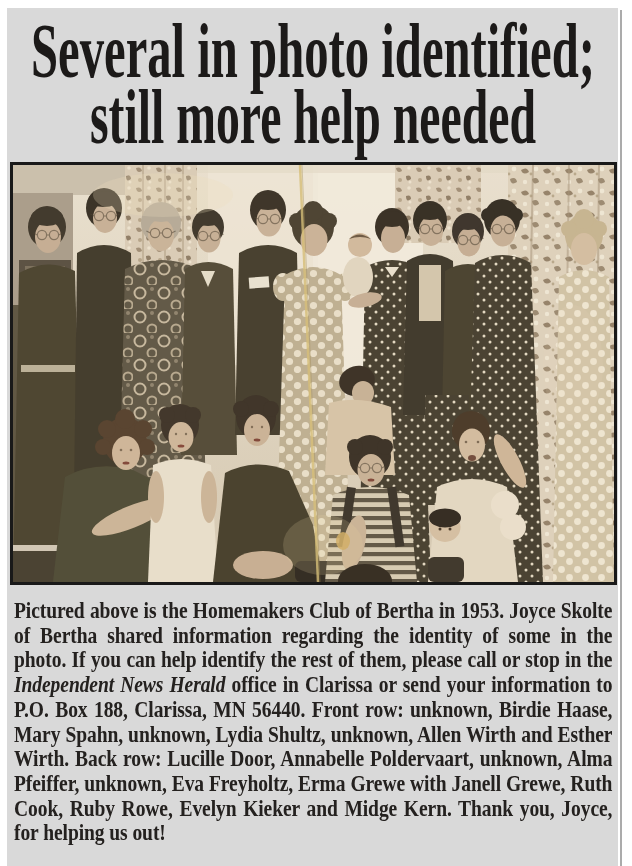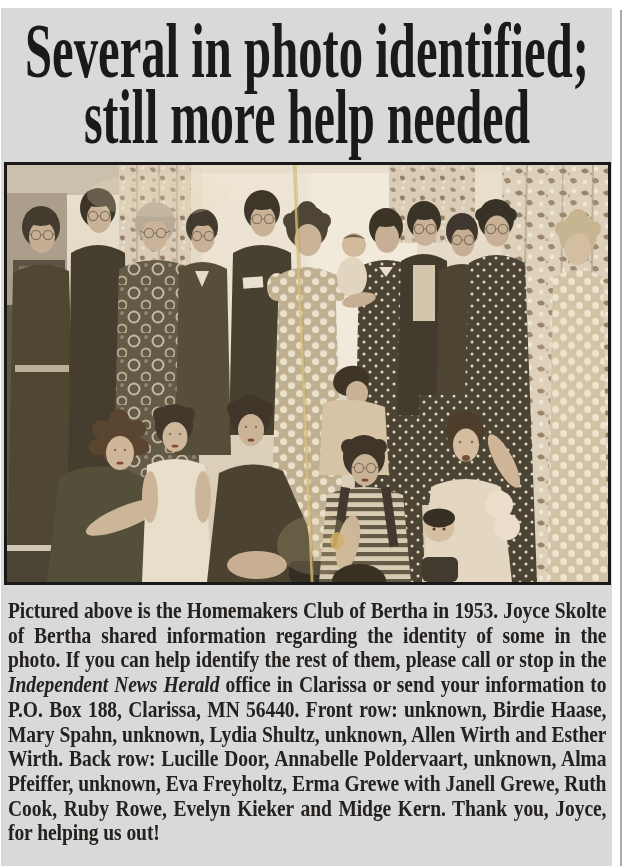--- a/index.html
+++ b/index.html
@@ -1,21 +1,21 @@
 <!DOCTYPE html>
 <html><head>
 <meta charset="utf-8">
 <style>
   html,body{margin:0;padding:0;}
   .page{
     position:relative;width:632px;height:866px;background:#ffffff;
     overflow:hidden;font-family:"Liberation Serif",serif;
   }
   .panel{
-    position:absolute;left:1px;top:8px;width:611px;height:858px;
+    position:absolute;left:7px;top:8px;width:611px;height:858px;
     background:#d9d9d9;overflow:hidden;
   }
   .scan-edge{
     position:absolute;left:620px;top:10px;bottom:0;width:2px;
     background:#ababab;
   }
   .headline-svg{position:absolute;left:0;top:0;width:611px;height:152px;display:block;}
   .hl{
     font-family:"Liberation Serif",serif;font-weight:bold;
     font-size:78px;fill:#1c1a19;

